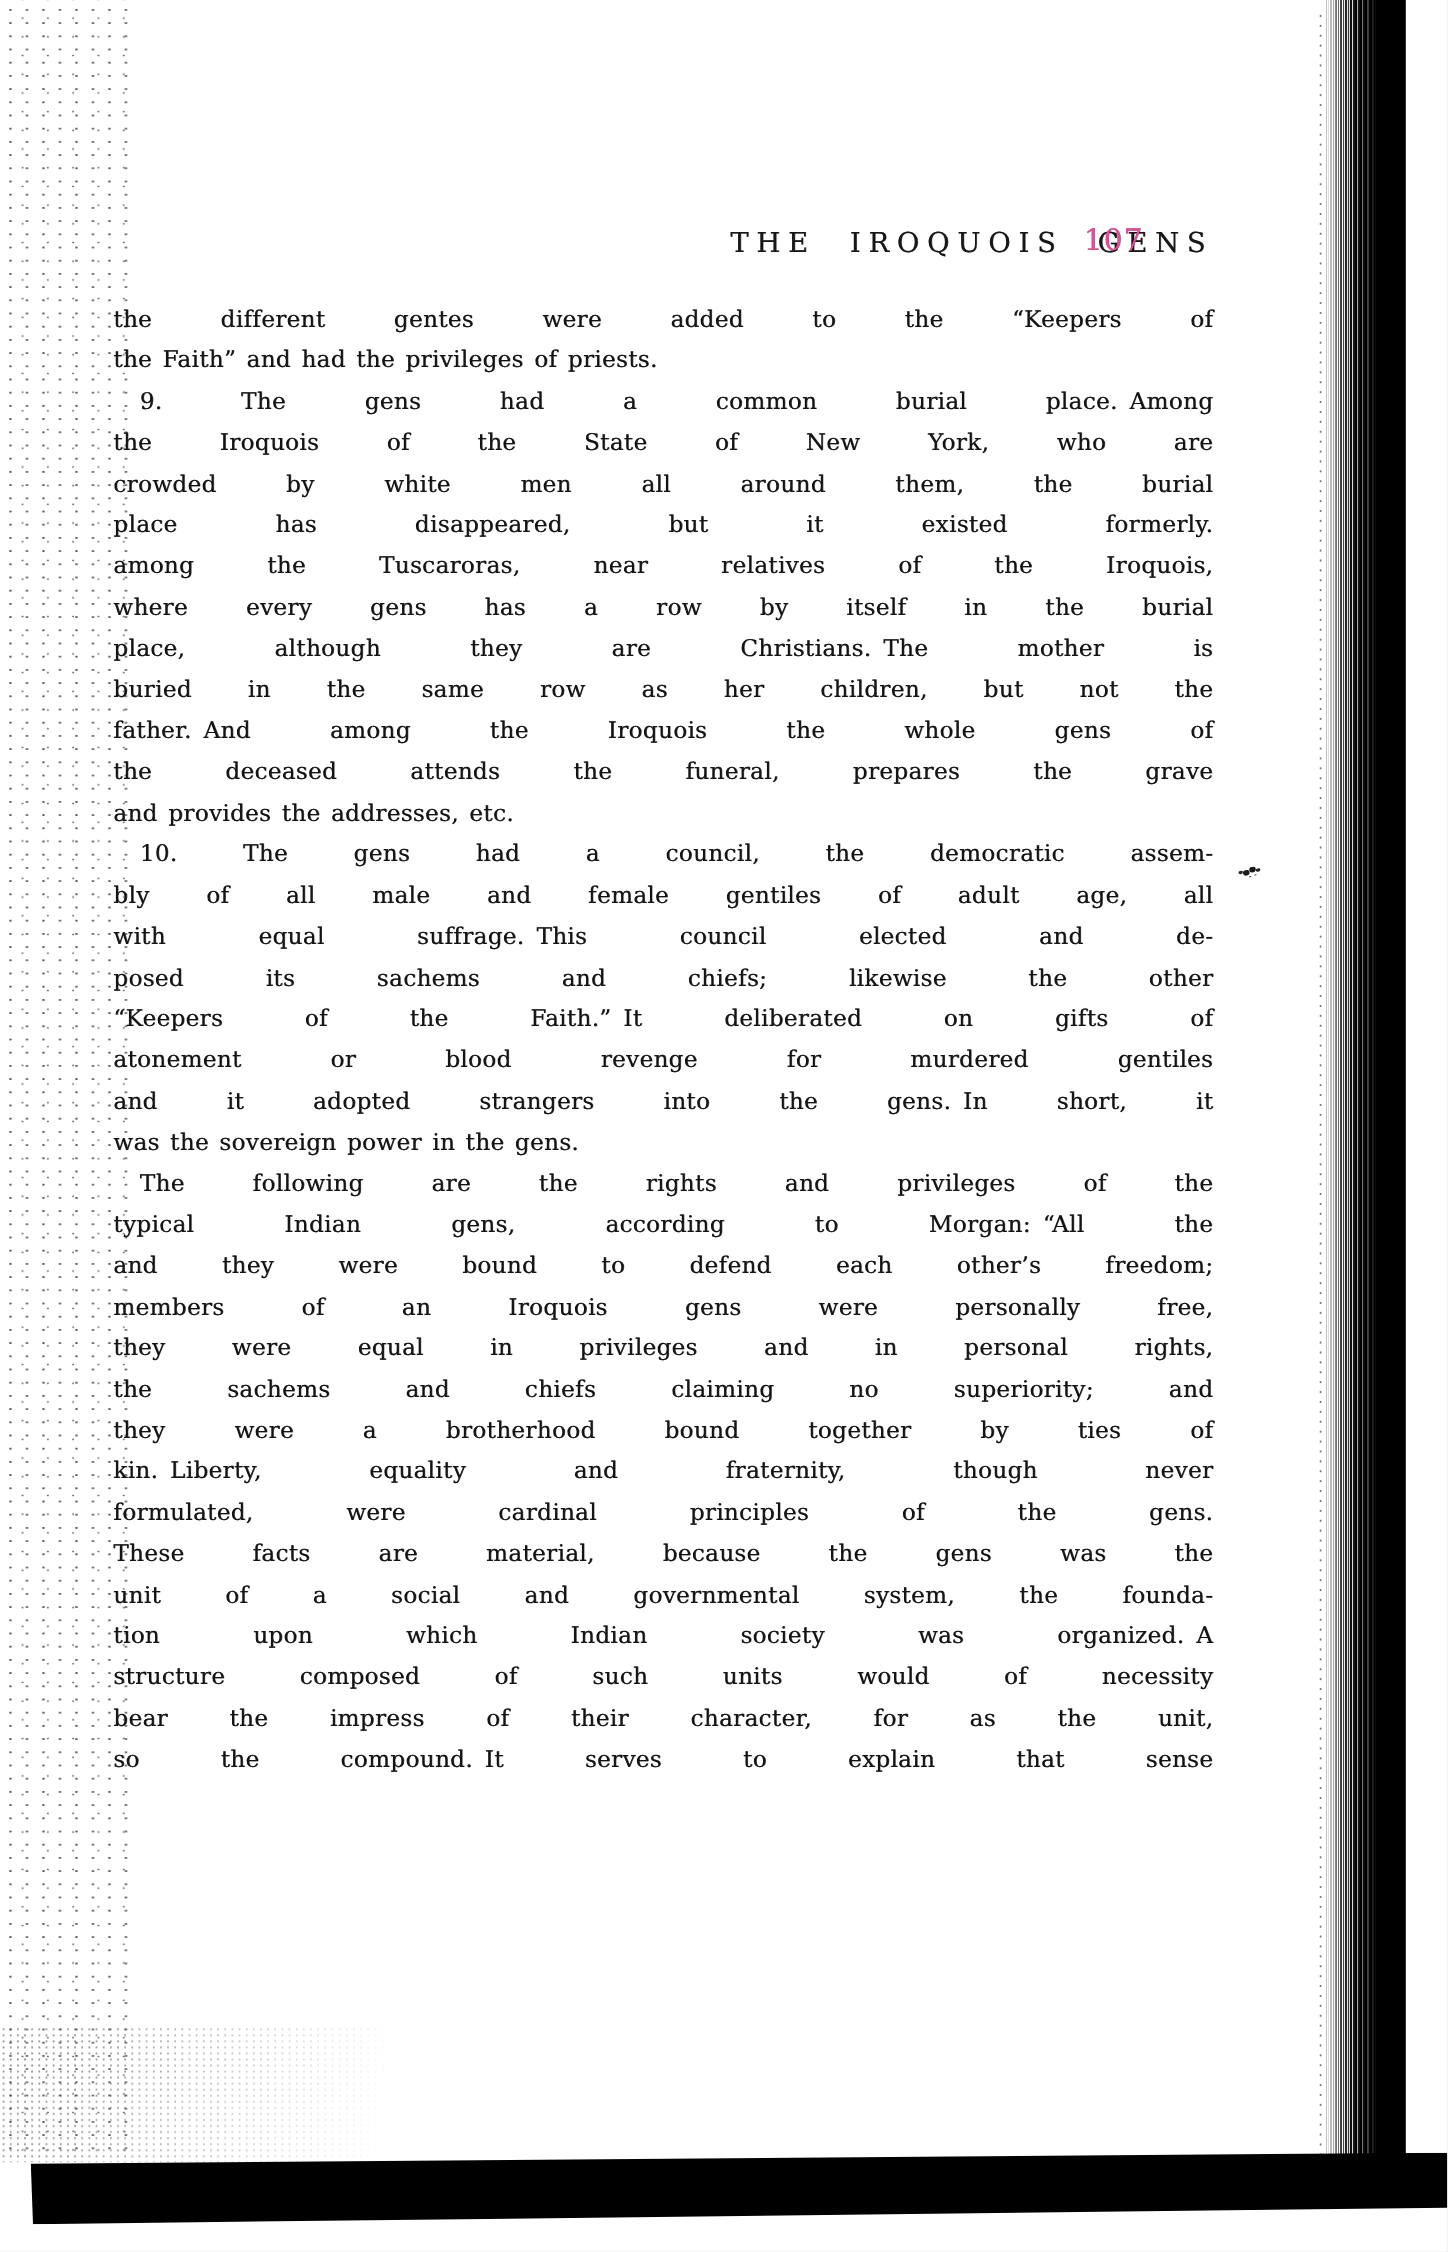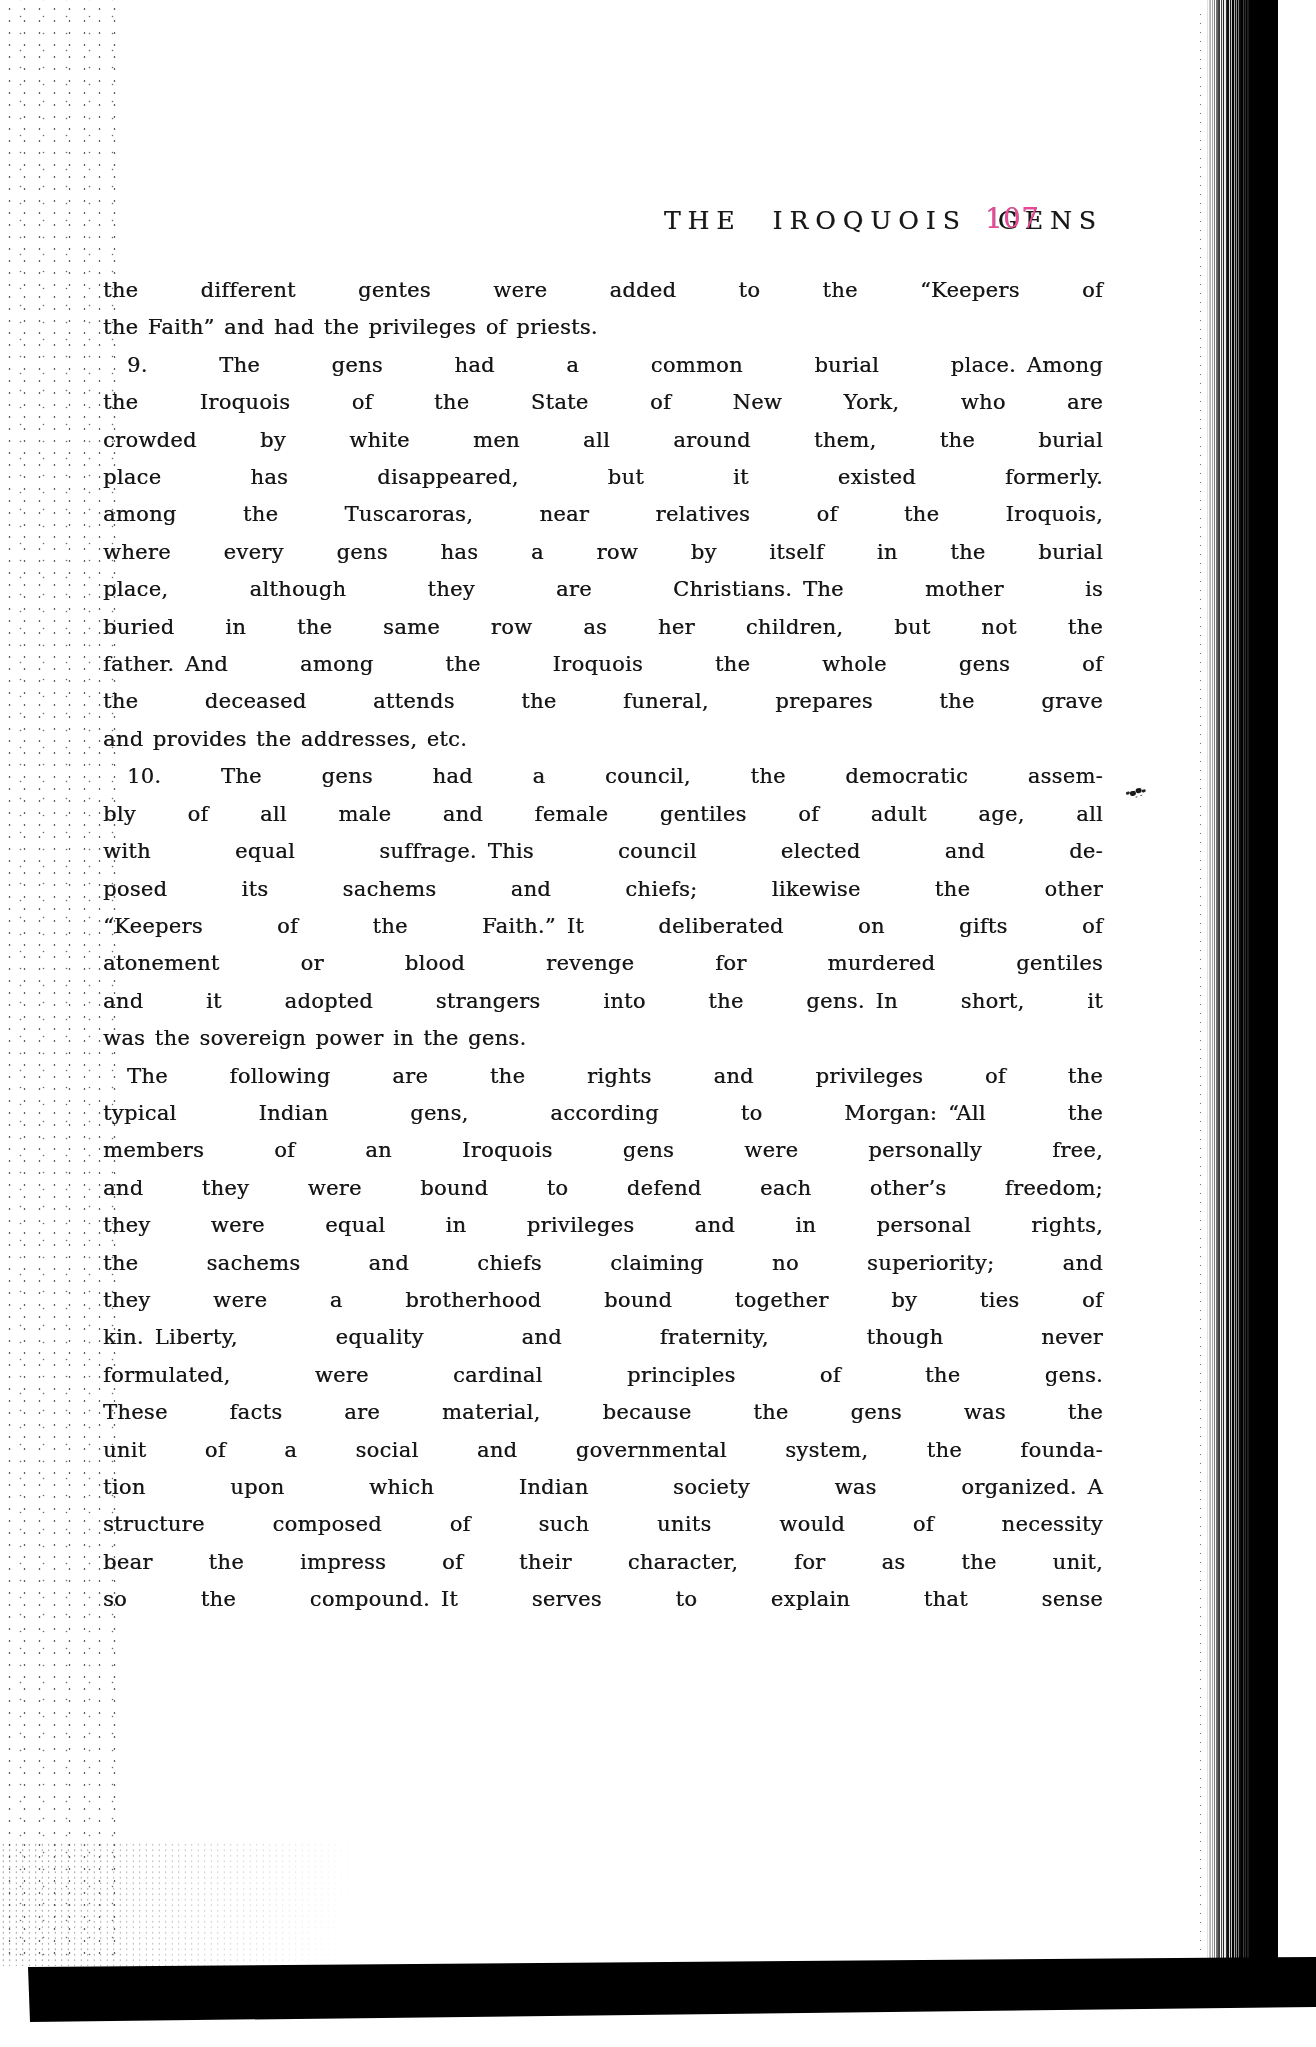--- a/index.html
+++ b/index.html
@@ -153,22 +153,22 @@
     <div class="line indent">10. The gens had a council, the democratic assem-</div>
     <div class="line">bly of all male and female gentiles of adult age, all</div>
     <div class="line">with equal suffrage. This council elected and de-</div>
     <div class="line">posed its sachems and chiefs; likewise the other</div>
     <div class="line">“Keepers of the Faith.” It deliberated on gifts of</div>
     <div class="line">atonement or blood revenge for murdered gentiles</div>
     <div class="line">and it adopted strangers into the gens. In short, it</div>
     <div class="line endpara">was the sovereign power in the gens.</div>
     <div class="line indent">The following are the rights and privileges of the</div>
     <div class="line">typical Indian gens, according to Morgan: “All the</div>
+    <div class="line">and they were bound to defend each other’s freedom;</div>
     <div class="line">members of an Iroquois gens were personally free,</div>
-    <div class="line">and they were bound to defend each other’s freedom;</div>
     <div class="line">they were equal in privileges and in personal rights,</div>
     <div class="line">the sachems and chiefs claiming no superiority; and</div>
     <div class="line">they were a brotherhood bound together by ties of</div>
     <div class="line">kin. Liberty, equality and fraternity, though never</div>
     <div class="line">formulated, were cardinal principles of the gens.</div>
     <div class="line">These facts are material, because the gens was the</div>
     <div class="line">unit of a social and governmental system, the founda-</div>
     <div class="line">tion upon which Indian society was organized. A</div>
     <div class="line">structure composed of such units would of necessity</div>
     <div class="line">bear the impress of their character, for as the unit,</div>

